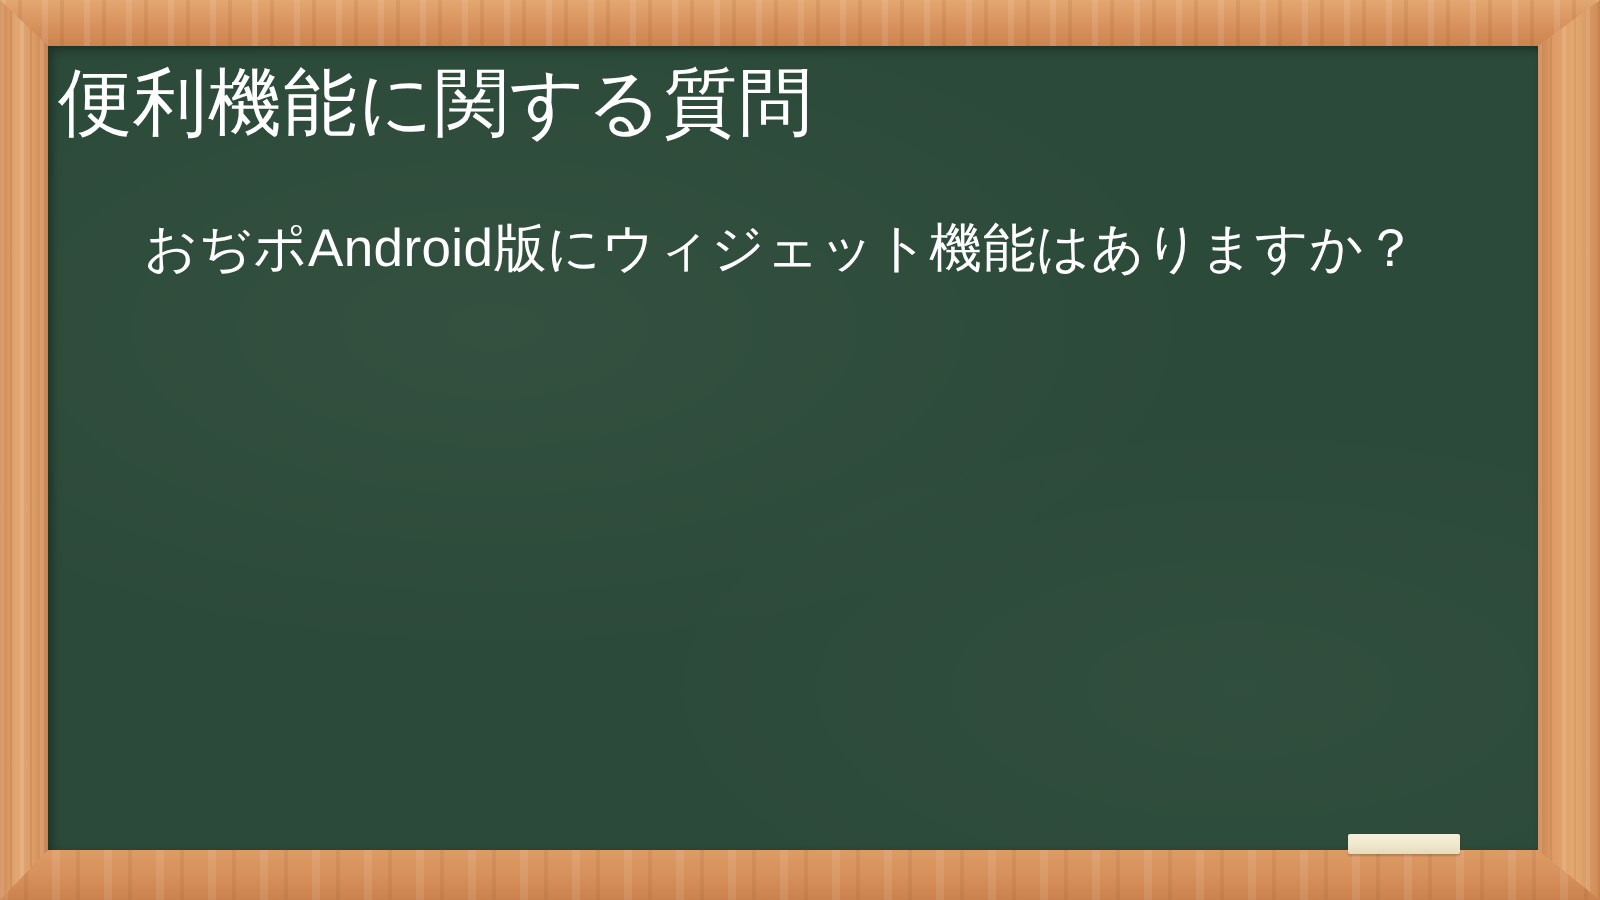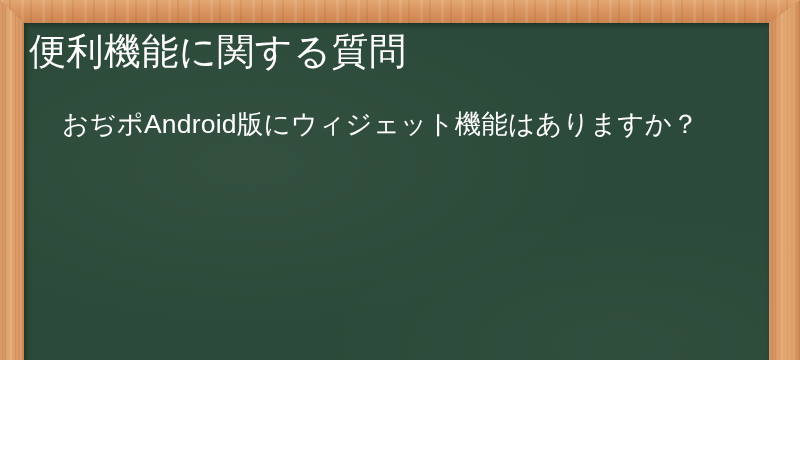--- a/index.html
+++ b/index.html
@@ -11,21 +11,21 @@
     width: 800px;
     height: 450px;
     overflow: hidden;
     font-family: "Liberation Sans", "DejaVu Sans", sans-serif;
   }
 
   
   .frame {
     position: relative;
     width: 800px;
-    height: 360px;
+    height: 450px;
     box-sizing: border-box;
     background: #0369a1;
     overflow: hidden;
   }
 
   
   .wood {
     position: absolute;
     pointer-events: none;
   }
@@ -102,21 +102,21 @@
     font-size: 37px;
     line-height: 46px;
     letter-spacing: 0.5px;
     white-space: nowrap;
     font-weight: 400;
   }
 
   
   .qlist {
     position: absolute;
-    left: 38px;
+    left: 48px;
     top: 82px;
     width: 690px;
   }
   .qitem {
     color: #ffffff;
     font-size: 26.5px;
     line-height: 38px;
     margin-bottom: 17px;
     font-weight: 400;
     letter-spacing: 0.2px;

